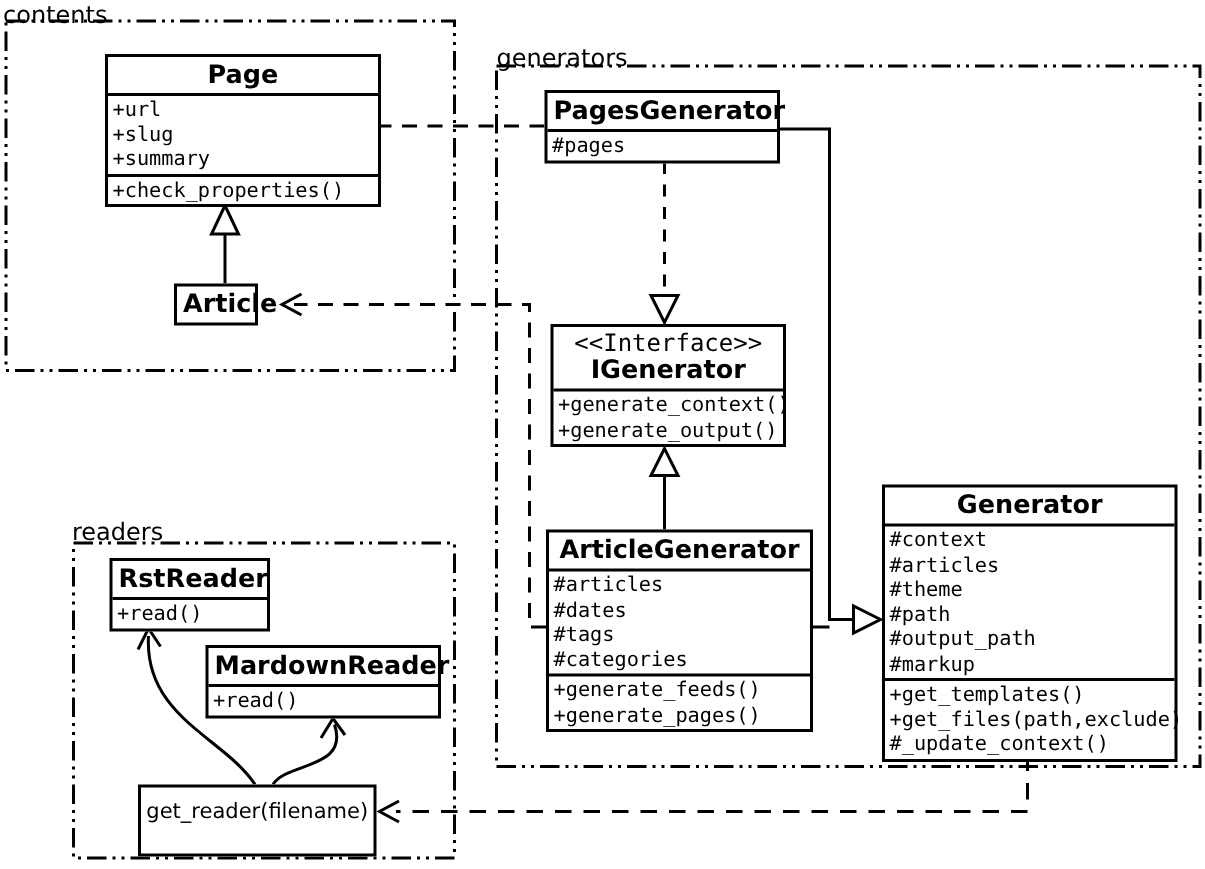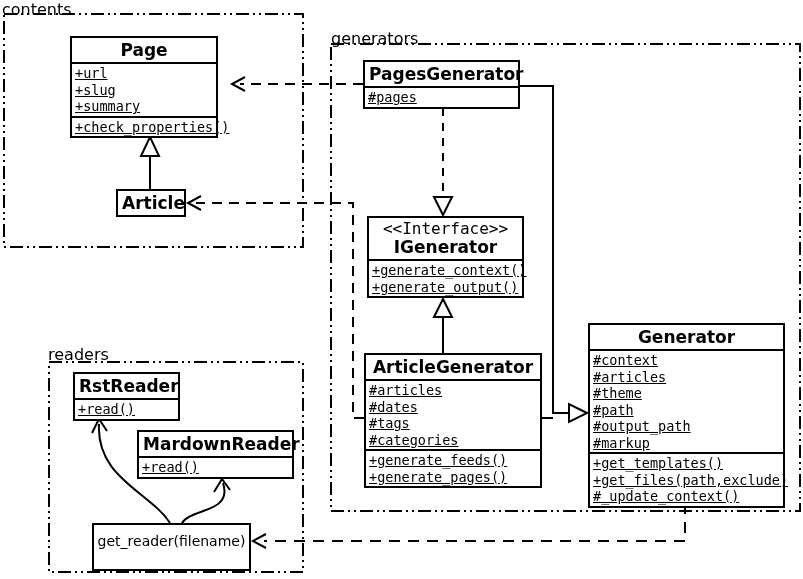--- a/index.html
+++ b/index.html
@@ -48,21 +48,21 @@
     white-space: nowrap;
   }
   .uml-sec {
     border-top: 2px solid #000000;
     font-family: "DejaVu Sans Mono", monospace;
     font-size: 13.5px;
     line-height: 16.5px;
     padding: 1px 3px;
     text-align: left;
   }
-  .uml-row { white-space: nowrap; text-decoration: underline; }
+  .uml-row { white-space: nowrap; }
   .plain-box {
     position: absolute;
     z-index: 1;
     background: #ffffff;
     border: 2px solid #000000;
     box-sizing: border-box;
     font: 14px "DejaVu Sans", sans-serif;
     text-align: center;
     white-space: nowrap;
   }
@@ -104,33 +104,33 @@
     <polyline points="92,433 99,419 107,431" fill="none" stroke="#000" stroke-width="2"></polyline>
 
     <path d="M182,523 C191,508 233,513 223,483" fill="none" stroke="#000" stroke-width="2"></path>
     <polyline points="214,492 222,479 230,490" fill="none" stroke="#000" stroke-width="2"></polyline>
   </svg>
 
   <div class="pkg-label" style="left:2px; top:0px;">contents</div>
   <div class="pkg-label" style="left:331px; top:29px;">generators</div>
   <div class="pkg-label" style="left:48px; top:345px;">readers</div>
 
-  <div class="uml-class" style="left:70px; top:36px; width:148px;">
+  <div class="uml-class" style="left:70px; top:36px; width:184px;">
     <div class="uml-title">Page</div>
     <div class="uml-sec">
       <div class="uml-row">+url</div>
       <div class="uml-row">+slug</div>
       <div class="uml-row">+summary</div>
     </div>
     <div class="uml-sec">
       <div class="uml-row">+check_properties()</div>
     </div>
   </div>
 
-  <div class="uml-class" style="left:116px; top:189px; width:70px;">
+  <div class="uml-class" style="left:116px; top:189px; width:56px;">
     <div class="uml-title">Article</div>
   </div>
 
   <div class="uml-class" style="left:363px; top:60px; width:157px;">
     <div class="uml-title">PagesGenerator</div>
     <div class="uml-sec">
       <div class="uml-row">#pages</div>
     </div>
   </div>
 

